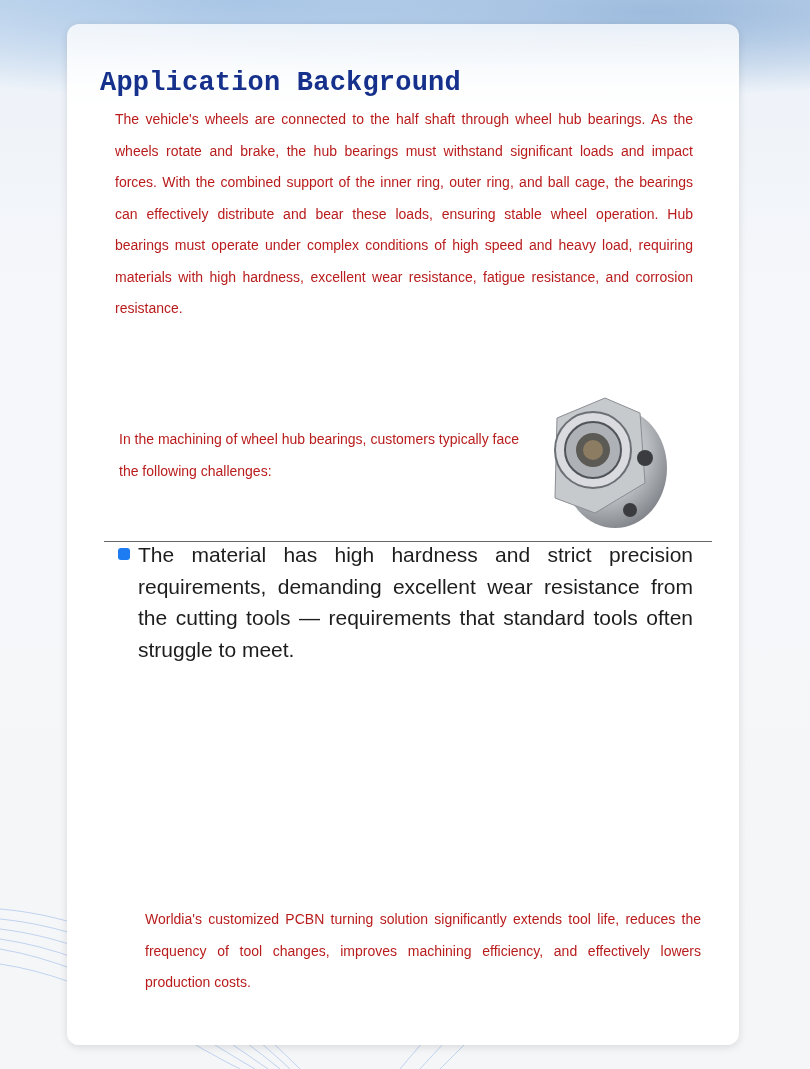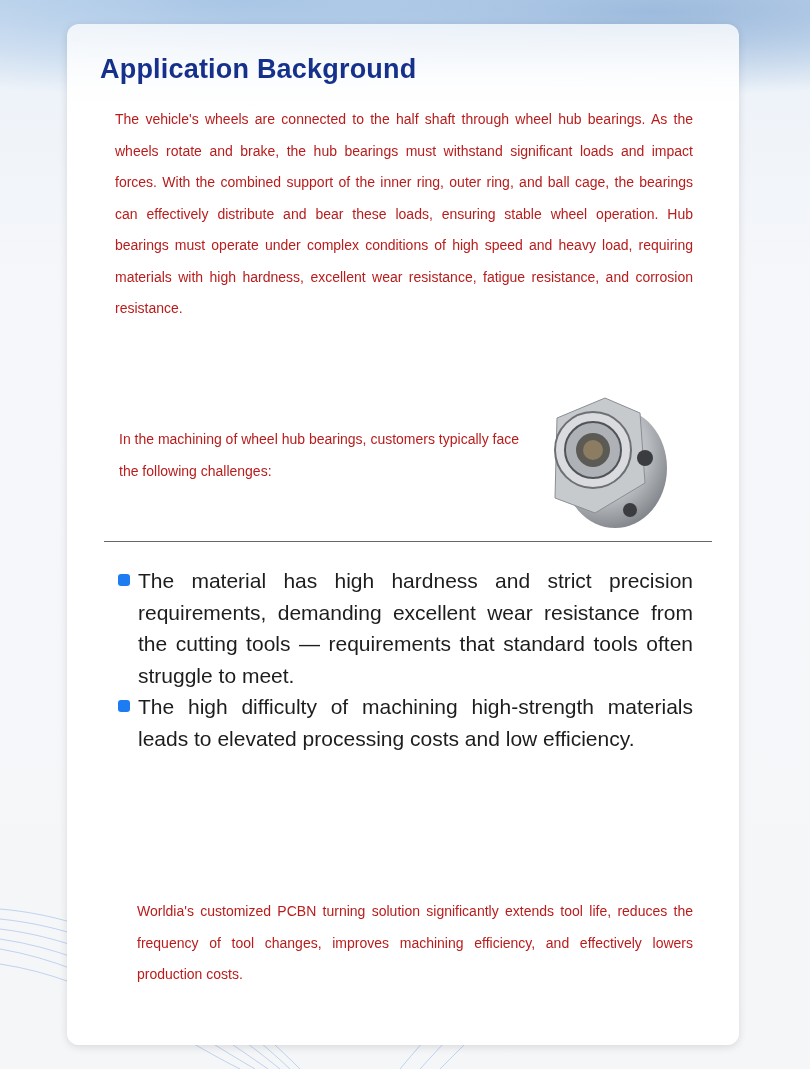--- a/index.html
+++ b/index.html
@@ -6,27 +6,27 @@
   body{width:810px;height:1069px;position:relative;overflow:hidden;
     background:linear-gradient(180deg,#cfe0f2 0px,#eef3f9 90px,#f6f7fa 300px,#f5f6f8 100%);
     font-family:"Liberation Sans",sans-serif;}
   .bg-top{position:absolute;left:0;top:0;width:810px;height:120px;
     background:radial-gradient(ellipse at 30% 0%,#a9c6e6 0%,rgba(200,220,240,0) 60%),
                radial-gradient(ellipse at 80% 10%,#9bb9dc 0%,rgba(200,220,240,0) 55%);}
   .bg-waves{position:absolute;left:0;bottom:0;width:560px;height:230px;}
   .card{position:absolute;left:67px;top:24px;width:672px;height:1021px;
     background:linear-gradient(180deg,rgba(255,255,255,0.75) 0px,#fff 90px,#fff 100%);
     border-radius:12px;box-shadow:0 2px 8px rgba(0,0,0,0.12);}
-  .title{position:absolute;left:100px;top:54px;font-size:27px;font-weight:bold;color:#16318c;letter-spacing:0.2px;}
+  .title{position:absolute;left:100px;top:68px;font-size:27px;font-weight:bold;color:#16318c;letter-spacing:0.2px;font-family:Liberation Mono, monospace;}
   .para{position:absolute;font-size:14px;line-height:31.5px;color:#b91c1c;}
   .p1{left:115px;top:104px;width:578px;text-align:justify;}
   .p2{left:115px;top:420px;width:420px;}
   .hub{position:absolute;left:545px;top:388px;width:125px;height:145px;}
   .divider{position:absolute;left:104px;top:541px;width:608px;height:1px;background:#666;}
-  .bullets{position:absolute;left:118px;top:565px;width:575px;margin:0;padding:0;list-style:none;}
+  .bullets{position:absolute;left:118px;top:539px;width:575px;margin:0;padding:0;list-style:none;}
   .bullets li{position:relative;padding-left:20px;font-size:21px;line-height:31.5px;color:#1d1d1d;text-align:justify;}
   .bullet-dot{position:absolute;left:0;top:9px;width:12px;height:12px;border-radius:3px;background:#1d7cf2;}
   .p3{left:137px;top:896px;width:556px;text-align:justify;}
 </style>
 </head>
 <body>
 
 <div class="bg-top"></div>
 <svg class="bg-waves" viewBox="0 0 560 230">
   <g fill="none" stroke="#5b8fe0" stroke-opacity="0.35" stroke-width="1">
@@ -64,16 +64,15 @@
   <circle cx="48" cy="62" r="17" fill="#5c5a55"></circle>
   <circle cx="48" cy="62" r="10" fill="#8c7c62"></circle>
   <circle cx="100" cy="70" r="8" fill="#3a3c40"></circle>
   <circle cx="85" cy="122" r="7" fill="#3a3c40"></circle>
 </svg>
 
 <div class="divider"></div>
 
 <ul class="bullets">
   <li><span class="bullet-dot"></span><span>The material has high hardness and strict precision requirements, demanding excellent wear resistance from the cutting tools — requirements that standard tools often struggle to meet.</span></li>
-  <li><span class="bullet-dot"></span><span>The high difficulty of machining high-strength materials leads to elevated processing costs and low efficiency.</span></li>
 </ul>
 
-<p class="para p3" style="margin:0;">Worldia's customized PCBN turning solution significantly extends tool life, reduces the frequency of tool changes, improves machining efficiency, and effectively lowers production costs.</p>
+<p class="para p3" style="margin:8px;">Worldia's customized PCBN turning solution significantly extends tool life, reduces the frequency of tool changes, improves machining efficiency, and effectively lowers production costs.</p>
 
 </body></html>

